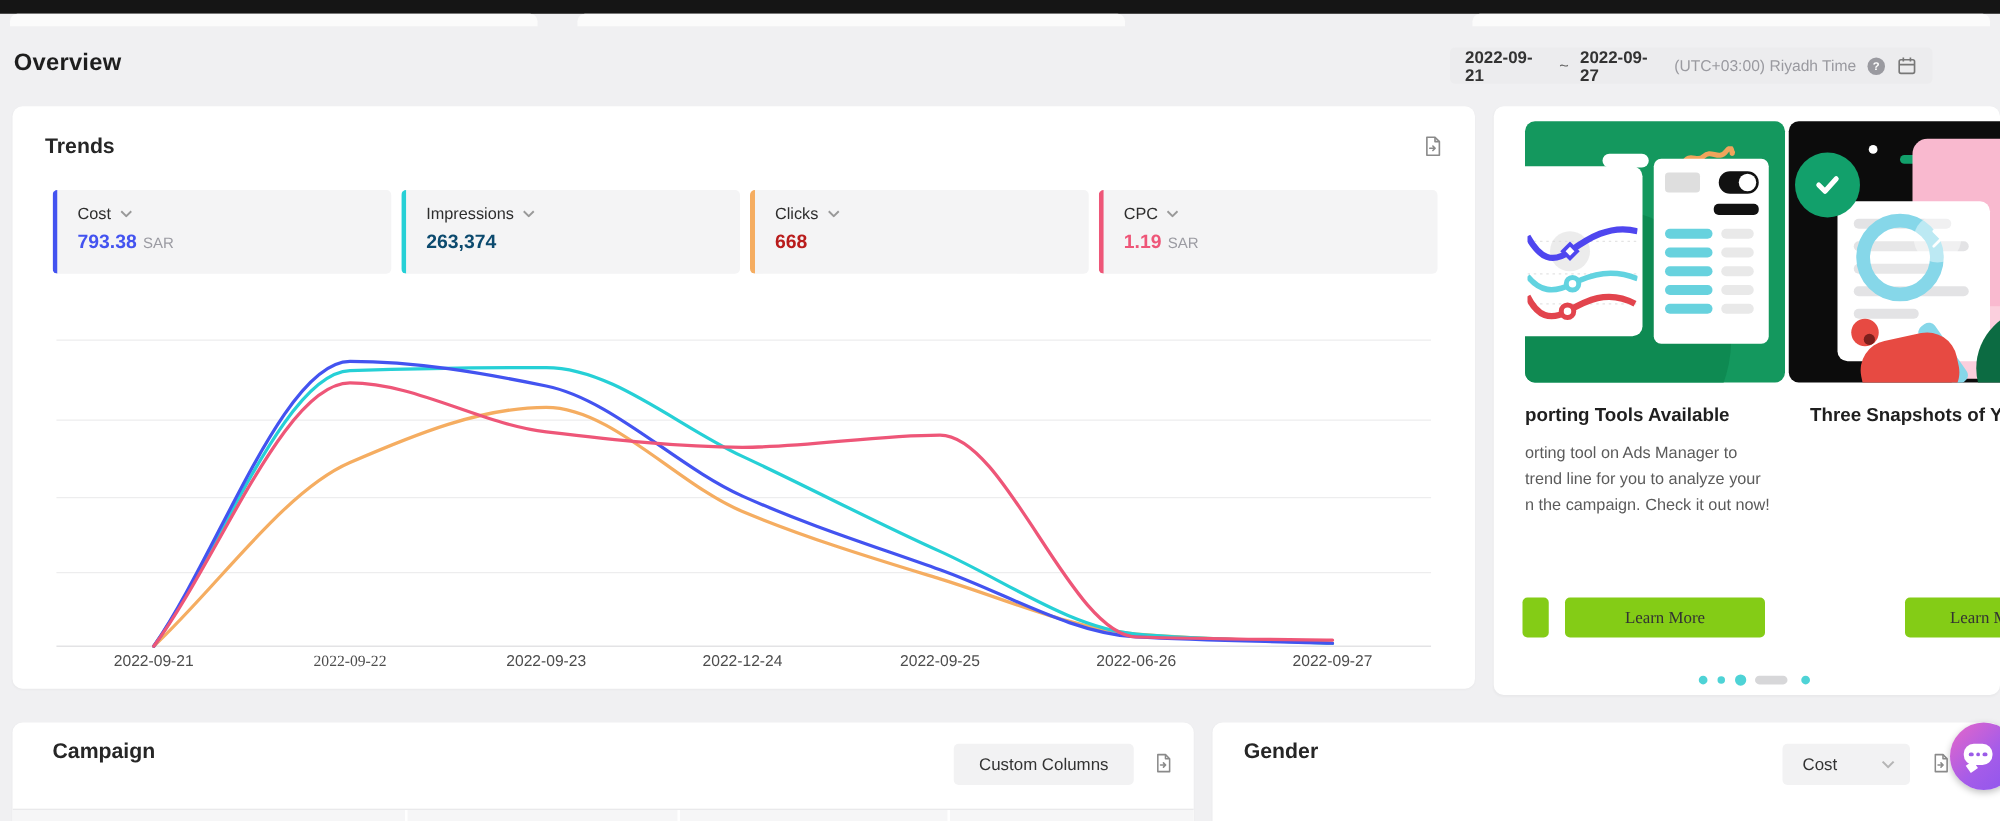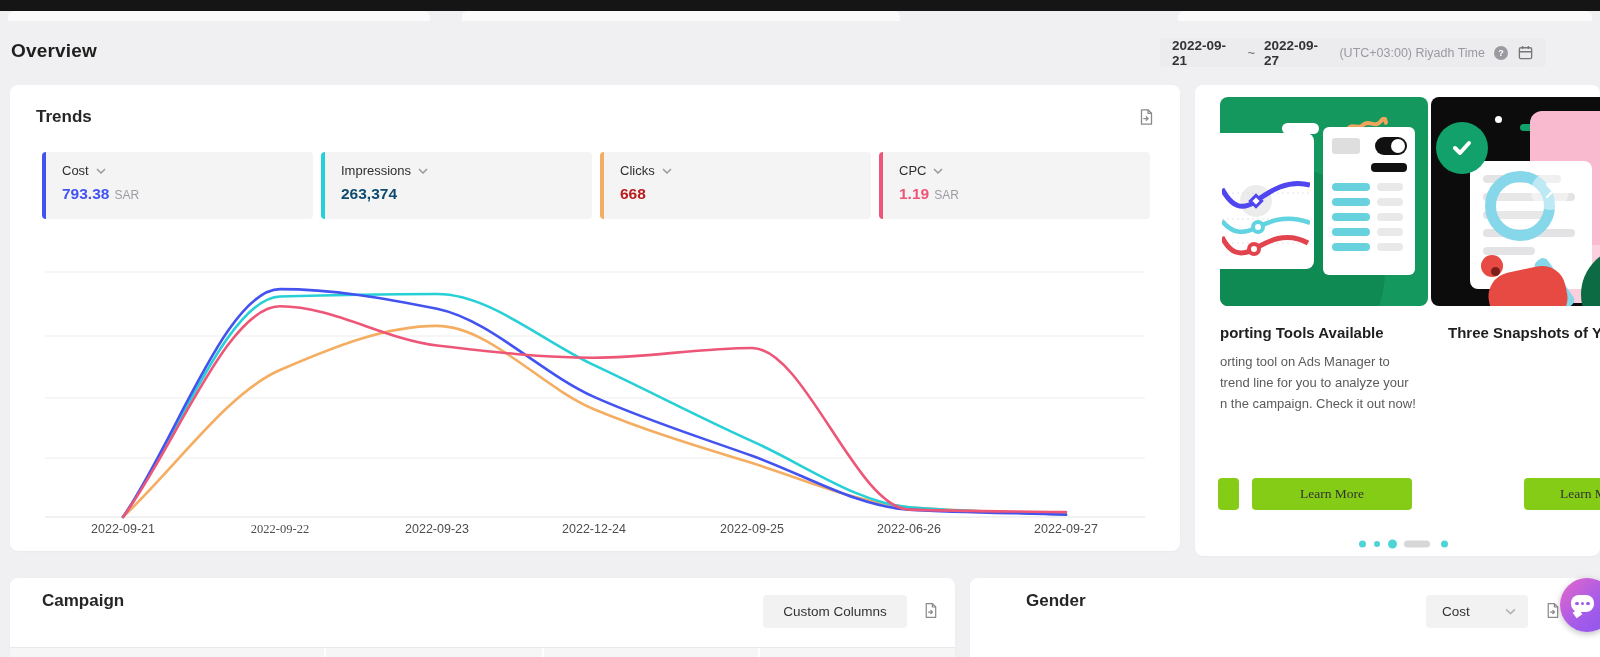--- a/index.html
+++ b/index.html
@@ -23,21 +23,21 @@
 
   .card { position:absolute; background:#fff; border-radius:8px; box-shadow:0 1px 2px rgba(0,0,0,.03); }
   #trends-card   { left:10px;  top:85px;  width:1170px; height:466px; }
   #promo-card    { left:1195px;top:85px;  width:405px;  height:471px; overflow:hidden; }
   #campaign-card { left:10px;  top:578px; width:945px;  height:120px; overflow:hidden; }
   #gender-card   { left:970px; top:578px; width:630px;  height:120px; overflow:hidden; }
 
   .section-title { font-size:17px; font-weight:700; color:#262626; }
   #trends-card .section-title { position:absolute; left:26px; top:22px; }
   #campaign-card .section-title { position:absolute; left:32px; top:13px; }
-  #gender-card .section-title { position:absolute; left:25px; top:13px;margin-left:31px; }
+  #gender-card .section-title { position:absolute; left:25px; top:13px; }
 
   .export-btn { position:absolute; width:20px; height:20px; cursor:pointer; display:flex; align-items:center; justify-content:center; }
   #trends-export { left:1126px; top:22px; }
   #campaign-export { left:910px; top:22px; }
   #gender-export { left:572px; top:22px; }
 
   
   .metrics-row { position:absolute; left:32px; top:67px; display:flex; gap:8px; }
   .metric-card { width:271px; height:67px; background:#f4f4f5; border-radius:4px; border-left:4px solid #888;
                  padding:11px 0 0 16px; cursor:pointer; }

